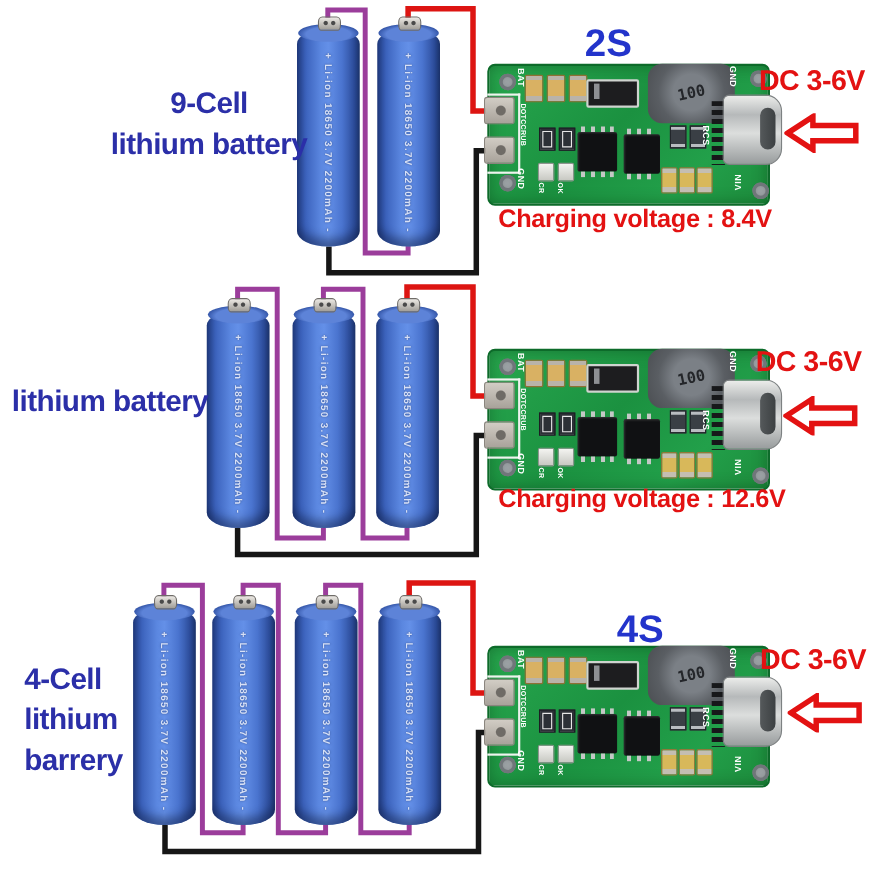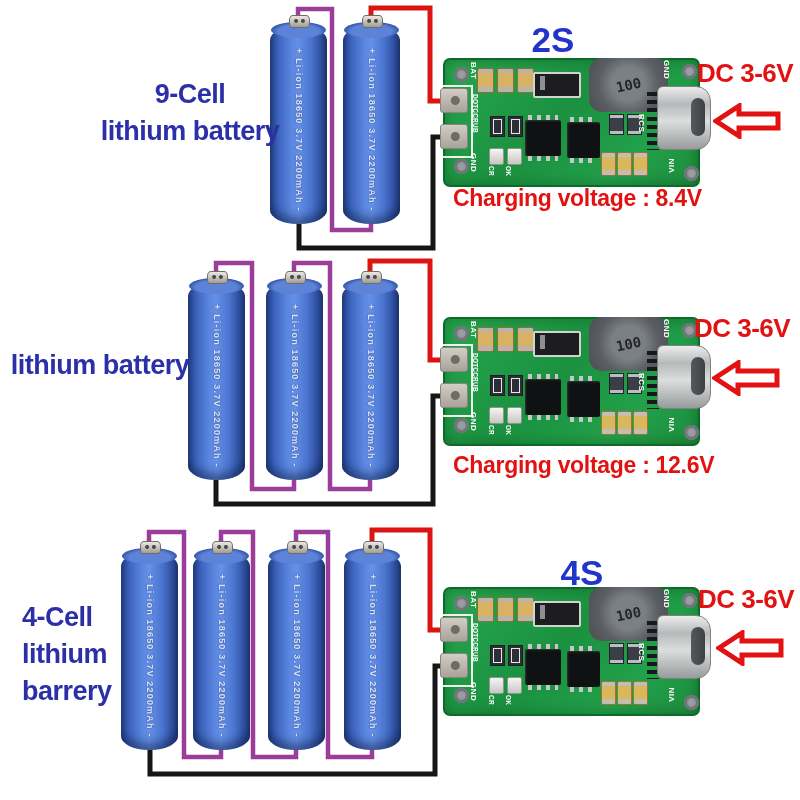--- a/index.html
+++ b/index.html
@@ -69,21 +69,21 @@
   .usb-pins{position:absolute;left:204px;top:34px;width:12px;height:58px;
     background:repeating-linear-gradient(180deg,#17181a 0 4px,rgba(0,0,0,0) 4px 8.2px);}
   .usb{position:absolute;left:214px;top:28px;width:54px;height:64px;border:1px solid #7d8182;
     border-radius:6px 15px 15px 6px;box-sizing:border-box;
     background:linear-gradient(180deg,#ecedeb 0%,#b6b9ba 28%,#dcdedd 55%,#989c9d 100%);}
   .usb:after{content:"";position:absolute;right:5px;top:11px;width:14px;height:38px;border-radius:7px;
     background:linear-gradient(90deg,#55595b,#3c4042);}
   
   .s-label{position:absolute;z-index:3;width:80px;text-align:center;color:#2334cb;
     font-weight:700;font-size:35px;}
-  .dc-label{position:absolute;z-index:3;width:110px;text-align:center;color:#e31212;
+  .dc-label{position:absolute;z-index:3;width:110px;text-align:left;color:#e31212;
     font-weight:700;font-size:26px;letter-spacing:-.5px;}
   .arrow{position:absolute;z-index:3;}
   .charging-label{position:absolute;z-index:3;color:#e31212;font-weight:700;font-size:23px;
     letter-spacing:-.3px;white-space:nowrap;}
 </style>
 </head>
 <body>
 
 <div class="canvas">
 
@@ -228,21 +228,21 @@
   <span class="vtext" style="left:194px;top:56px">RCS</span>
   <span class="vtext flip" style="left:224px;top:100px">VIN</span>
   <div class="usb-pins"></div>
   <div class="usb"></div>
 </div>
 
   <div class="dc-label" style="left:687px;top:313px">DC 3-6V</div>
   <svg class="arrow" style="left:712px;top:360px" width="68" height="36" viewBox="0 0 68 36">
     <polygon points="3,18 26,3 26,11 65,11 65,25 26,25 26,33" fill="#ffffff" stroke="#e31212" stroke-width="5"></polygon>
   </svg>
-  <div class="charging-label" style="left:453px;top:452px">Charging voltage : 12.6V</div>
+  <div class="charging-label" style="left:453px;top:440px">Charging voltage : 12.6V</div>
 
   <div class="pack-label" style="left:22px;top:599px;width:200px;text-align:left">
     <div>4-Cell</div>
     <div>lithium</div>
     <div>barrery</div>
   </div>
 
   <div class="battery" style="left:121px;top:548px">
     <div class="bat-body"></div>
     <div class="bat-cap"></div>

